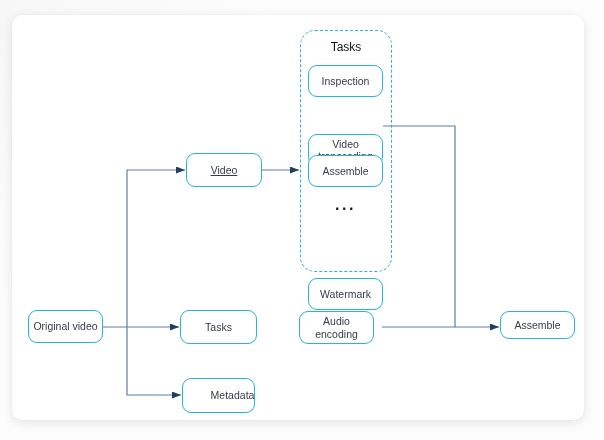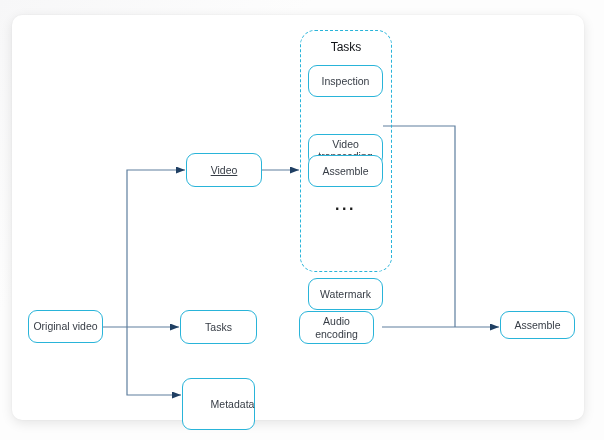--- a/index.html
+++ b/index.html
@@ -72,21 +72,21 @@
     top: 25px;
     width: 92px;
     text-align: center;
     font-size: 12px;
     font-weight: 400;
     color: #111418;
   }
   .n-original-video  { left: 16px;  top: 295px; width: 75px; height: 33px; }
   .n-video           { left: 174px; top: 138px; width: 76px; height: 34px; text-decoration: underline; }
   .n-audio           { left: 168px; top: 295px; width: 77px; height: 34px; }
-  .n-metadata        { left: 170px; top: 363px; width: 73px; height: 52px; padding-left: 32px; }
+  .n-metadata        { left: 170px; top: 363px; width: 73px; height: 35px; padding-left: 32px; }
   .n-audio-encoding  { left: 287px; top: 296px; width: 75px; height: 33px; }
   .n-assemble        { left: 488px; top: 296px; width: 75px; height: 28px; }
   .n-inspection      { left: 296px; top: 50px;  width: 75px; height: 32px; }
   .n-transcoding     { left: 296px; top: 95px;  width: 75px; height: 32px; margin-top: 24px; }
   .n-thumbnail       { left: 296px; top: 140px; width: 75px; height: 32px; }
   .n-watermark       { left: 296px; top: 215px; width: 75px; height: 32px; margin-top: 48px; }
   .tasks-ellipsis {
     position: absolute;
     left: 296px;
     top: 178px;

